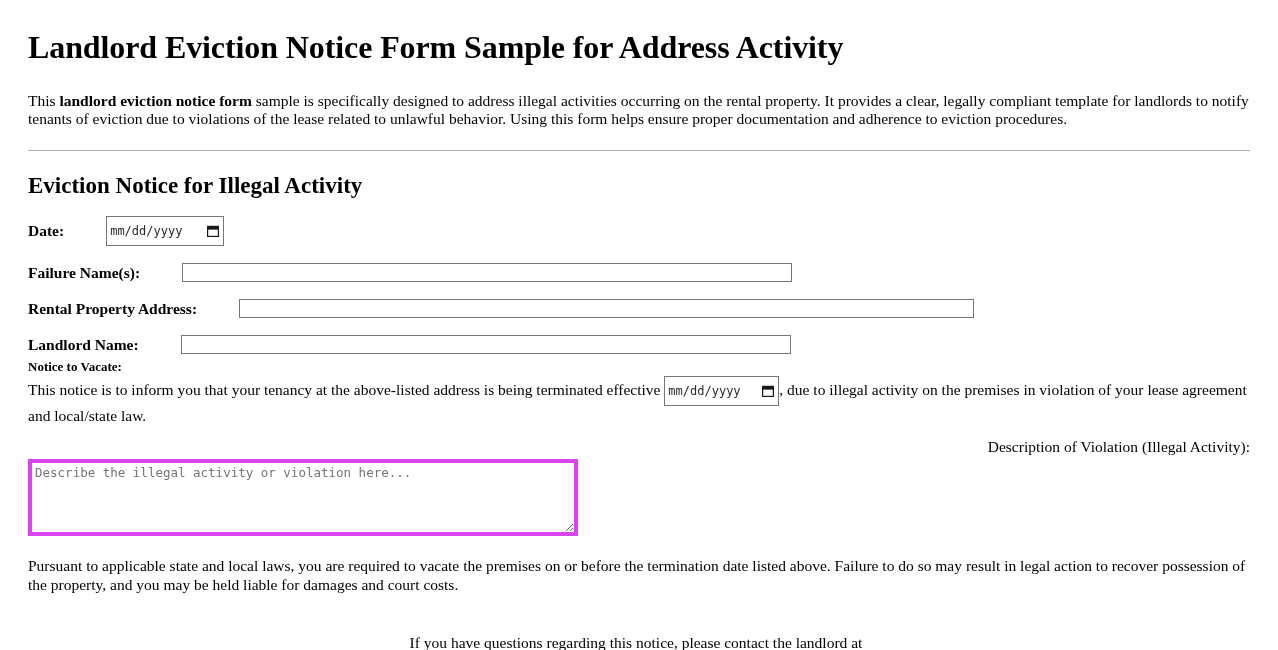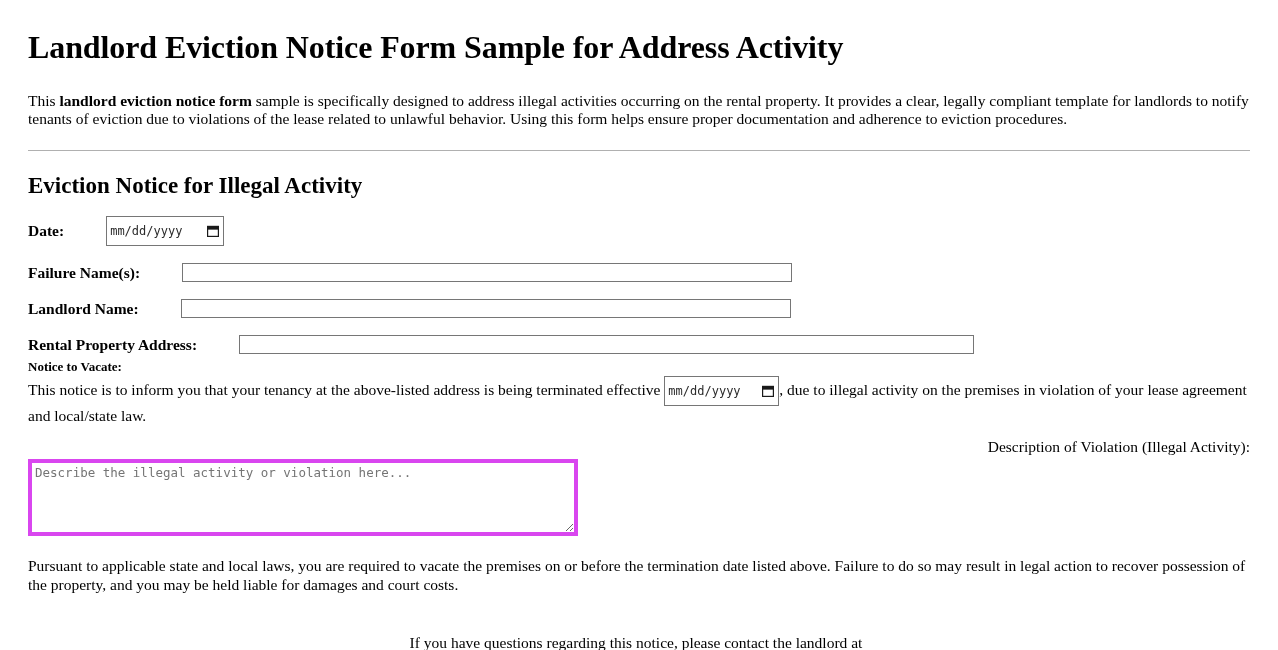--- a/index.html
+++ b/index.html
@@ -184,27 +184,27 @@
       </span>
     </span>
   </div>
 
   <div class="field-row">
     <span class="field-label">Failure Name(s):</span>
     <input class="text-field w-tenant" type="text" value="" style="">
   </div>
 
   <div class="field-row">
+    <span class="field-label">Rental Property Address:</span>
+    <input class="text-field w-address" type="text" value="" style="">
+  </div>
+
+  <div class="field-row">
     <span class="field-label">Landlord Name:</span>
     <input class="text-field w-landlord" type="text" value="" style="">
-  </div>
-
-  <div class="field-row">
-    <span class="field-label">Rental Property Address:</span>
-    <input class="text-field w-address" type="text" value="" style="">
   </div>
 
   <div class="subsection-label">Notice to Vacate:</div>
 
   <p class="body-text"><span>This notice is to inform you that your tenancy at the above-listed address is being terminated effective</span><span class="inline-mid"> </span><span class="date-input date-wide inline-mid">
         <span class="date-text">mm/dd/yyyy</span>
         <span class="cal-icon">
           <svg width="12" height="12" viewBox="0 0 12 12" aria-hidden="true">
             <rect x="0.5" y="1.5" width="11" height="10" fill="none" stroke="#1a1a1a" stroke-width="1.4"></rect>
             <rect x="0.5" y="1.5" width="11" height="2.6" fill="#1a1a1a" stroke="#1a1a1a" stroke-width="1"></rect>

